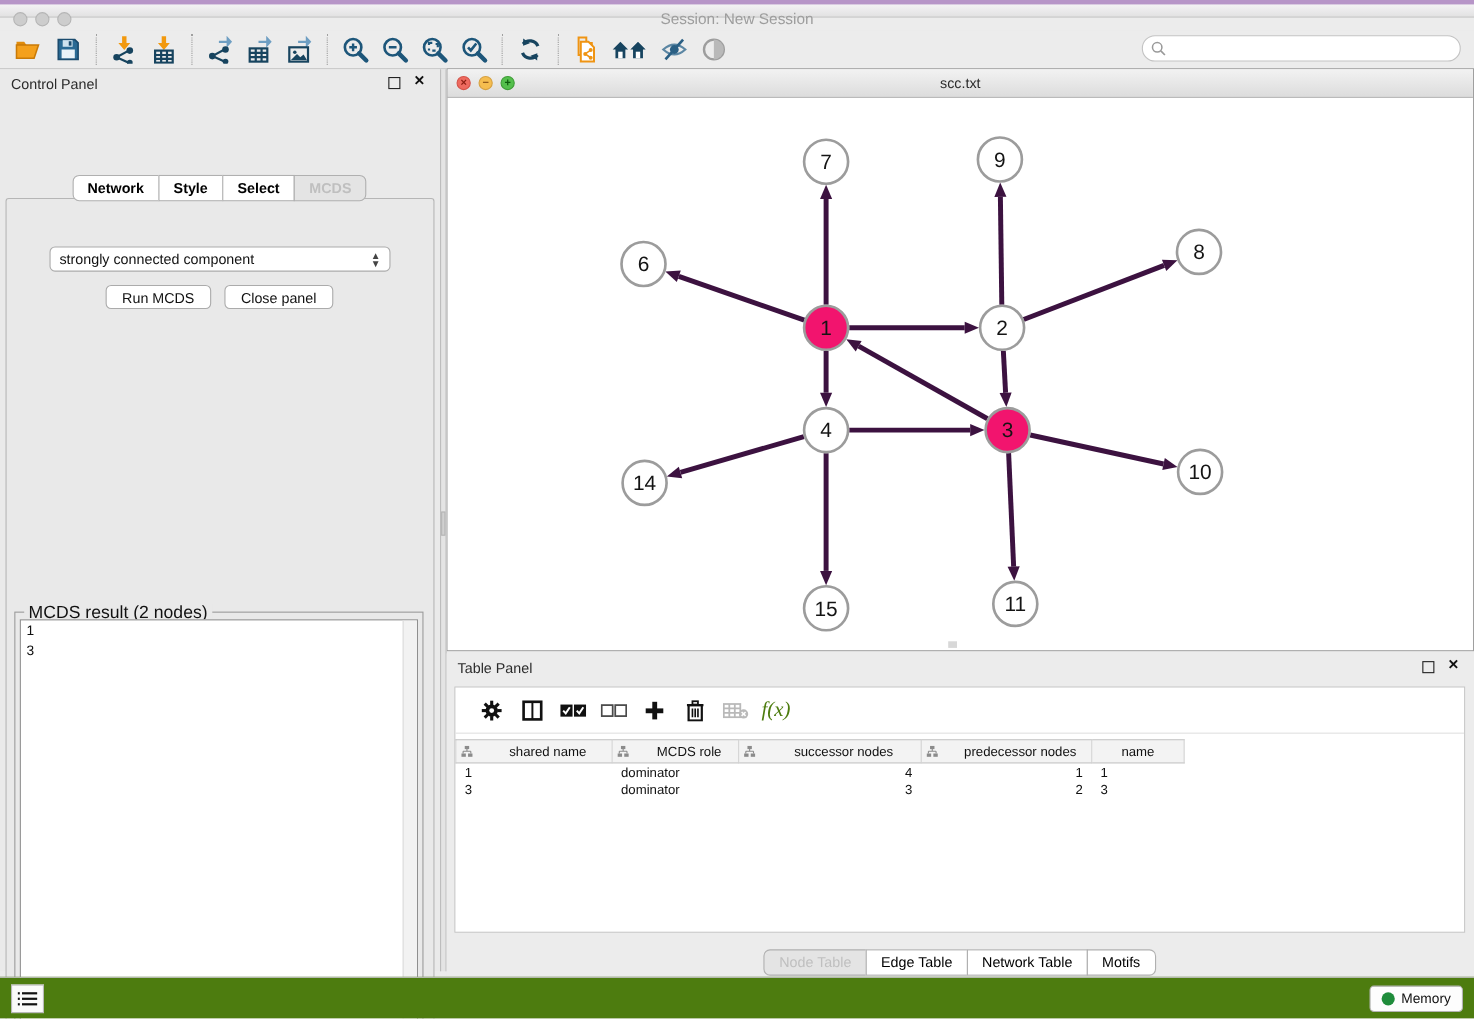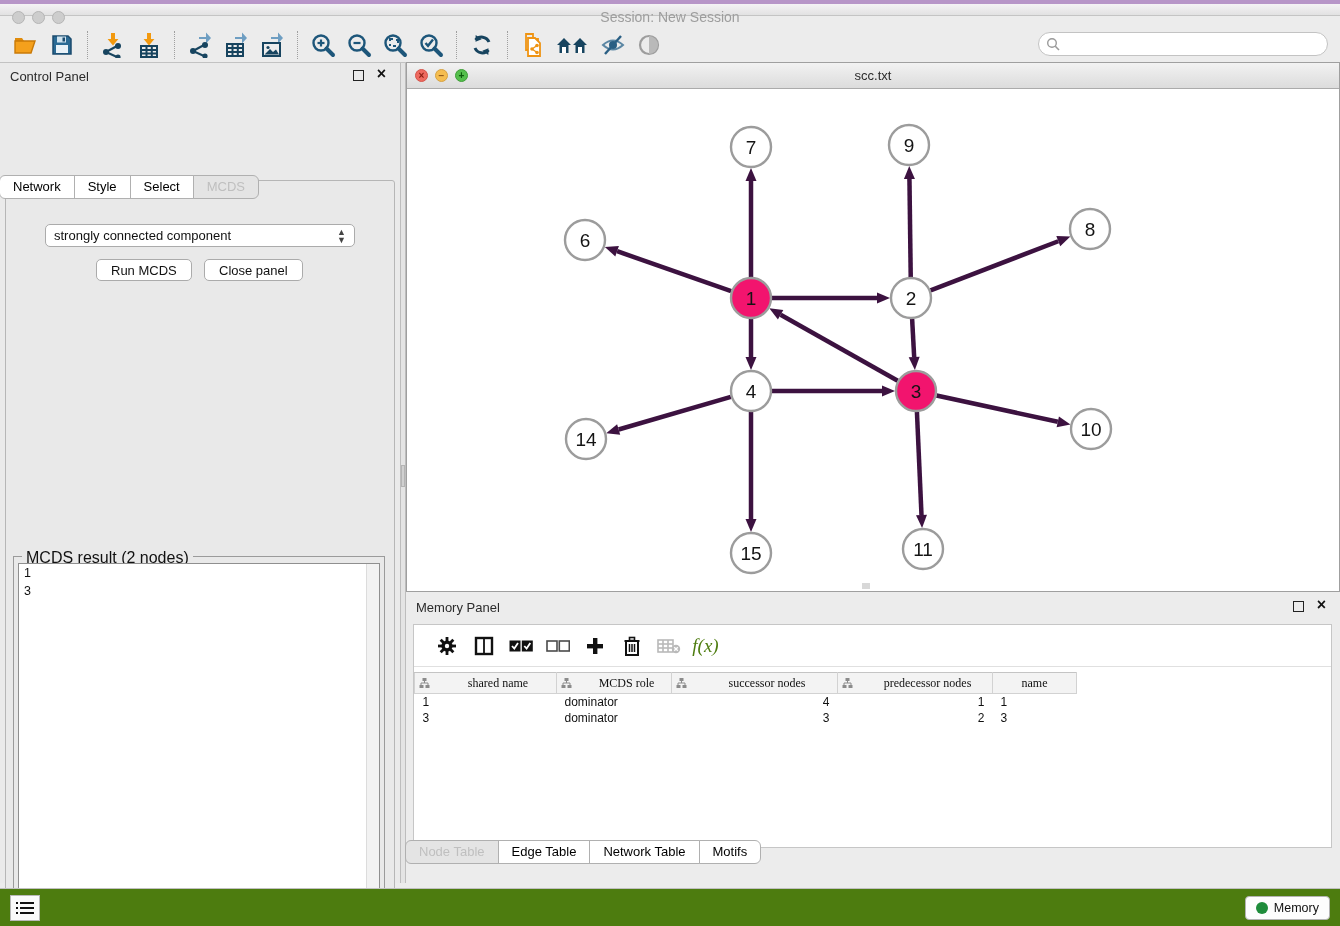--- a/index.html
+++ b/index.html
@@ -28,21 +28,21 @@
     display:flex; align-items:center; padding-left:7px; }
   .search-wrap input { border:none; outline:none; flex:1; font-size:13px; background:transparent;
     font-family:"Liberation Sans",sans-serif; }
 
   
   .control-panel { position:absolute; left:0; top:63px; width:400px; height:820px; background:#eaeaea; }
   .panel-head { position:relative; height:26px;padding-left:32px; }
   .panel-head .ph-title { position:absolute; left:10px; top:6px; font-size:13px; color:#2b2b2b; }
   .float-box { position:absolute; top:7px; width:11px; height:11px; border:1.5px solid #222; }
   .close-x { position:absolute; top:3px; font-size:16px; font-weight:bold; color:#111; line-height:16px; }
-  .cp-tabs { position:absolute; left:0; top:112px; width:100%; display:flex; justify-content:flex-start; }
+  .cp-tabs { position:absolute; left:0; top:96px; width:100%; display:flex; justify-content:center;font-weight:bold; }
   .tab { border:1px solid #b0b0b0; background:#fff; color:#000; font-size:13px;
     padding:3px 13px 4px; margin-left:-1px; position:relative; z-index:3; cursor:default; }
   .tab.first { border-radius:6px 0 0 6px; }
   .tab.last  { border-radius:0 6px 6px 0; }
   .tab.disabled { background:#e4e4e4; color:#bfbfbf; }
   .cp-box { position:absolute; left:5px; top:117px; width:390px; height:762px;
     background:#e9e9e9; border:1px solid #b6b6b6; border-radius:3px; }
   .opt-label { position:absolute; left:0; width:100%; top:20px; text-align:center; font-size:13px; color:#1d1d1d; }
   .combo { position:absolute; left:39px; top:43px; width:310px; height:23px; background:#fff;
     border:1px solid #ababab; border-radius:5px; display:flex; align-items:center;
@@ -88,25 +88,25 @@
   .tp-box { position:absolute; left:7px; top:30px; width:919px; height:224px; background:#fff;
     border:1px solid #c6c6c6; }
   .tp-toolbar { height:42px; display:flex; align-items:center; padding-left:14px;
     border-bottom:1px solid #e0e0e0; }
   .tpt-btn { width:37px; height:30px; display:flex; align-items:center; justify-content:center;
     background:transparent; border:none; }
   .fx { font-family:"Liberation Serif",serif; font-style:italic; font-size:19px; color:#4d7c0f; }
   .tbl { border-collapse:collapse; table-layout:fixed; font-size:12px; color:#111; margin-top:5px; }
   .tbl th { background:#f3f3f3; border:1px solid #d2d2d2; border-top:1px solid #c4c4c4;
     font-weight:normal; height:21px; padding:0 4px; white-space:nowrap; overflow:hidden; }
-  .th-inner { display:flex; align-items:center; gap:14px; justify-content:center;font-family:Liberation Serif, serif; }
+  .th-inner { display:flex; align-items:center; gap:14px; justify-content:center; }
   .th-label { flex:1; text-align:center; }
   .tbl td { height:16px; padding:0 8px; white-space:nowrap; overflow:hidden; }
   .td-r { text-align:right; }
-  .tp-tabs { position:absolute; left:0; bottom:24px; width:100%; display:flex; }
+  .tp-tabs { position:absolute; left:0; bottom:1px; width:100%; display:flex; justify-content:center; }
 
   
   .statusbar { position:absolute; left:0; top:888px; width:1340px; height:38px; background:#4d7c0f;
     border-top:1px solid #c0c0c0; }
   .list-btn { position:absolute; left:10px; top:6px; width:30px; height:26px; background:#fafafa;
     border:1px solid #b9b9b9; display:flex; align-items:center; justify-content:center; }
   .memory-btn { position:absolute; right:10px; top:7px; height:24px; background:#fdfdfd;
     border:1px solid #b3b3b3; border-radius:4px; display:flex; align-items:center; gap:6px;
     padding:0 10px; font-size:12.5px; color:#111; }
   .memory-dot { width:12px; height:12px; border-radius:50%; background:#1f8c3b; }
@@ -376,21 +376,21 @@
           <text x="344" y="464" text-anchor="middle" dy="0.35em" font-size="19" fill="#141414" font-family="&quot;Liberation Sans&quot;, sans-serif">15</text>
           <circle cx="516" cy="460" r="20" fill="#ffffff" stroke="#9c9c9c" stroke-width="2.4"></circle>
           <text x="516" y="460" text-anchor="middle" dy="0.35em" font-size="19" fill="#141414" font-family="&quot;Liberation Sans&quot;, sans-serif">11</text>
         </svg>
     </div>
     <div class="net-grip"></div>
   </div>
 
   <div class="table-panel">
     <div class="tp-head">
-      <span class="ph-title">Memory Panel</span>
+      <span class="ph-title">Table Panel</span>
       <span class="float-box" style="right:36px"></span>
       <span class="close-x" style="right:14px">×</span>
     </div>
     <div class="tp-box">
       <div class="tp-toolbar">
         <button class="tpt-btn">
           <svg width="20" height="20" viewBox="0 0 20 20">
             <circle cx="10" cy="10" r="5.6" fill="#111"></circle>
               <circle cx="10" cy="10" r="2.2" fill="#fff"></circle>
             <g fill="#111">

